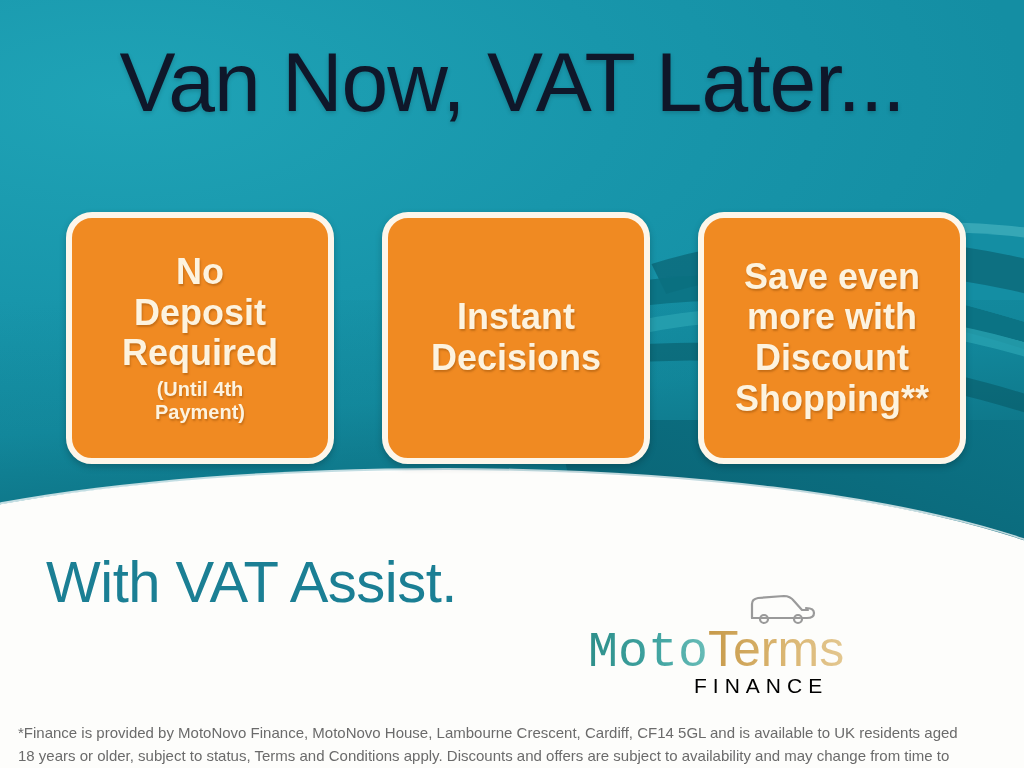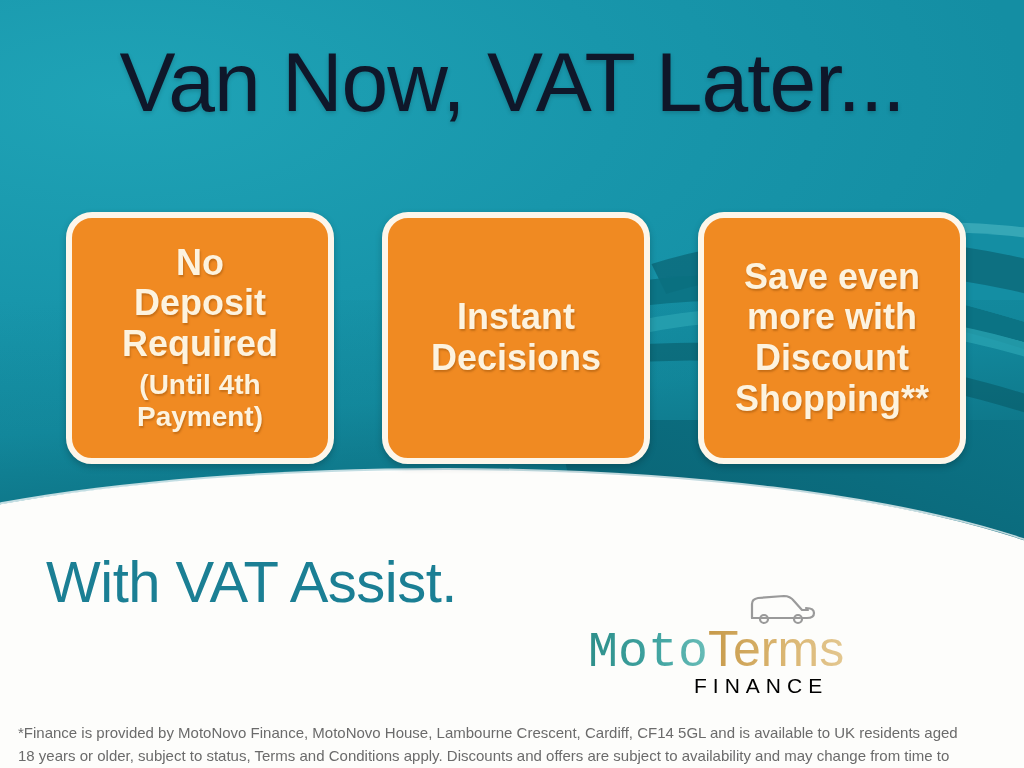--- a/index.html
+++ b/index.html
@@ -129,21 +129,21 @@
   }
   .box-main {
     color:#fdf3df;
     font-size:36px;
     font-weight:bold;
     line-height:1.13;
     text-shadow:1px 2px 2px rgba(120,60,0,.35);
   }
   .box-sub {
     color:#fdf3df;
-    font-size:28px;
+    font-size:20px;
     font-weight:bold;
     line-height:1.15;
     margin-top:4px;
     text-shadow:1px 2px 2px rgba(120,60,0,.35);
   }
 
   
   .tagline {
     position:absolute;
     left:30px; top:548px;

